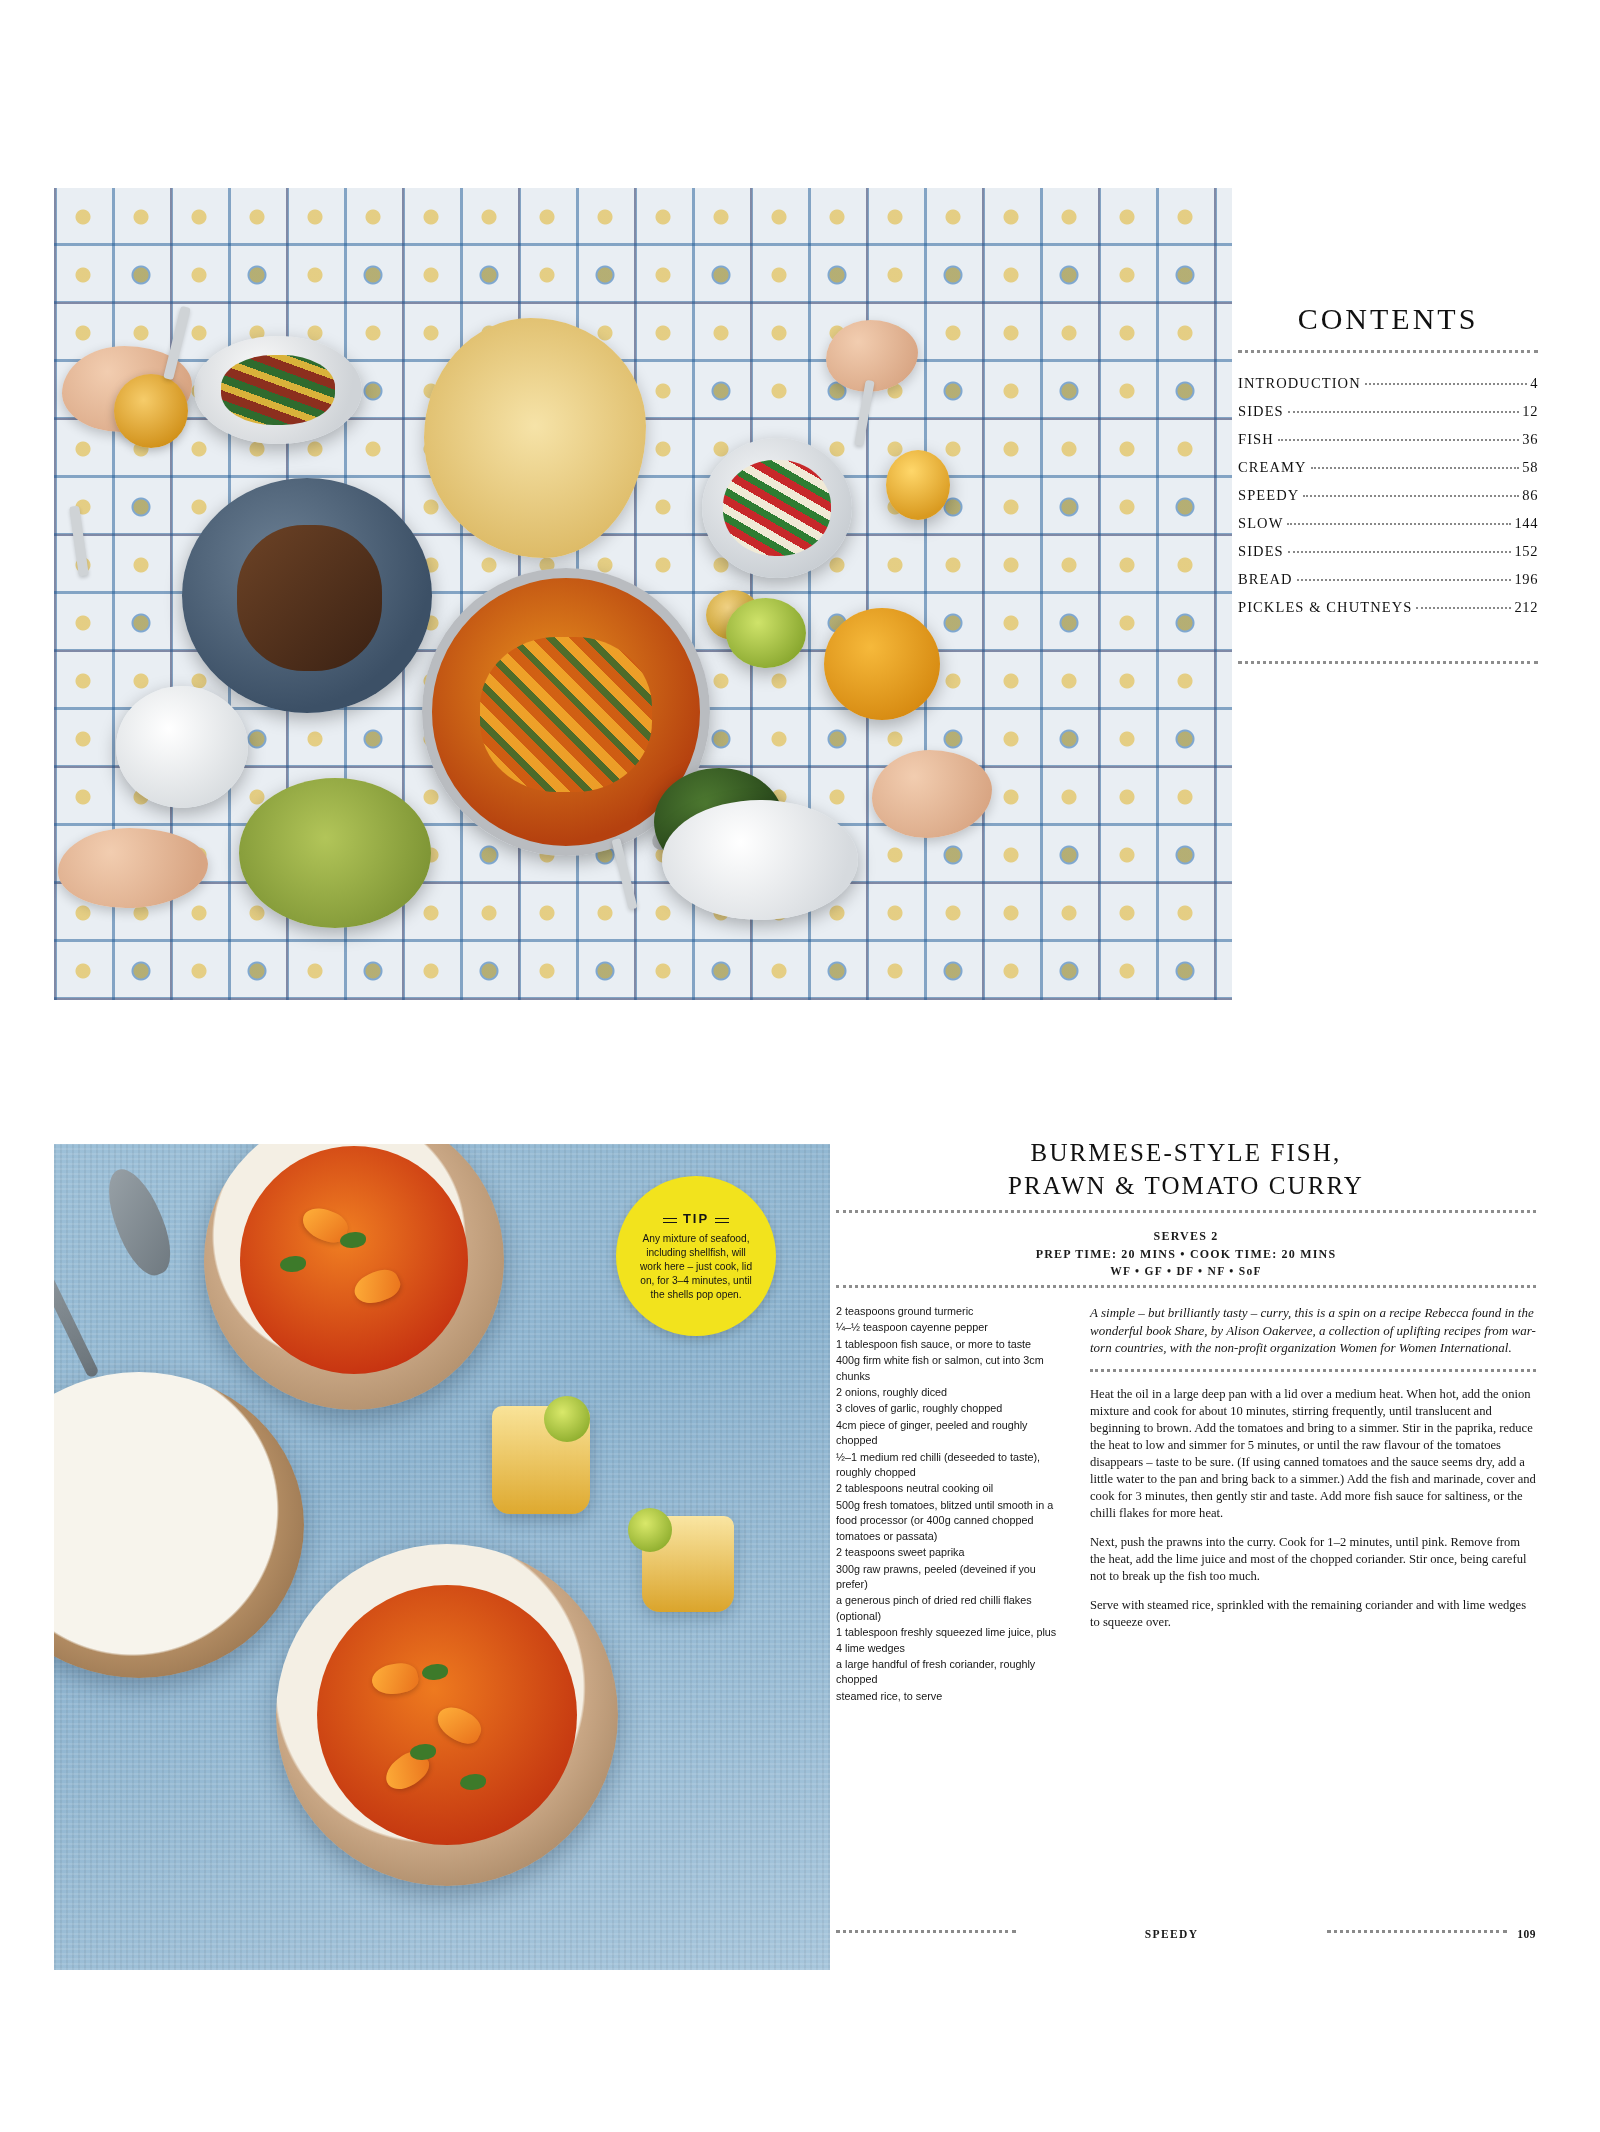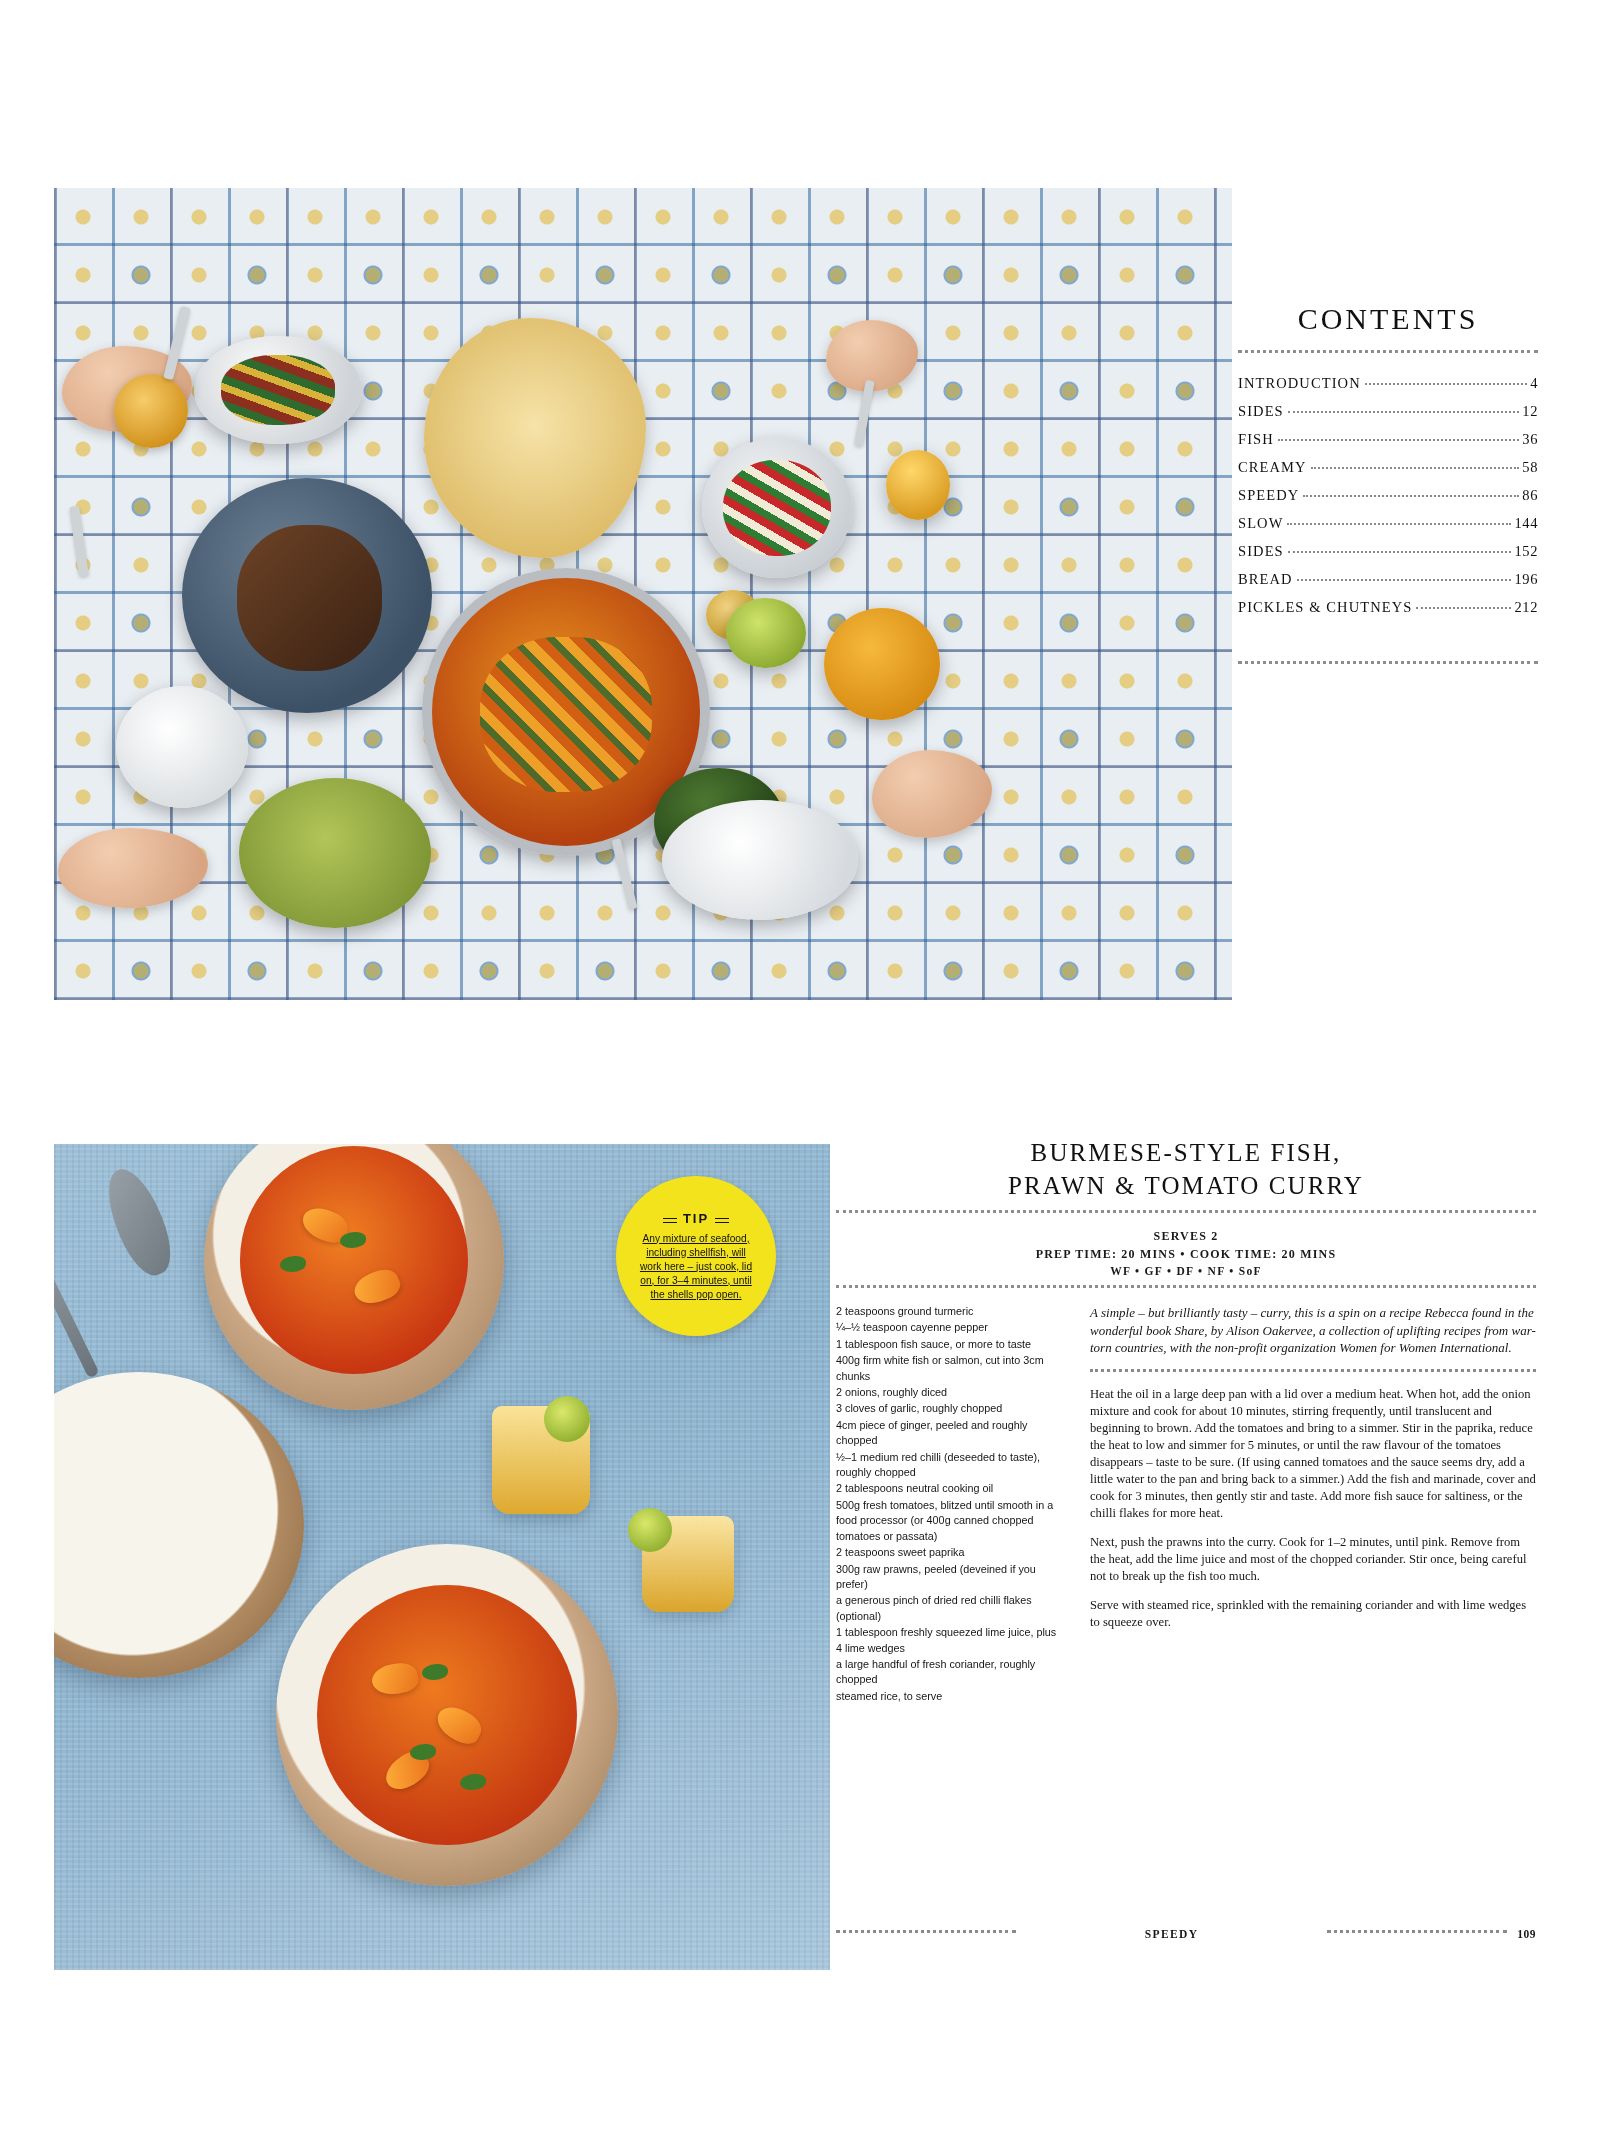--- a/index.html
+++ b/index.html
@@ -275,21 +275,20 @@
     height: 3px;
   }
   .tip-heading::before { left: -20px; }
   .tip-heading::after { right: -20px; }
   .tip-text {
     font-family: "Liberation Sans", sans-serif;
     font-size: 10.2px;
     line-height: 14px;
     color: #141414;
     padding: 0 14px;
-    text-decoration: underline;
   }
 
   #recipe-text {
     position: absolute;
     left: 836px;
     top: 8px;
     width: 700px;
   }
   .recipe-title {
     text-align: center;

